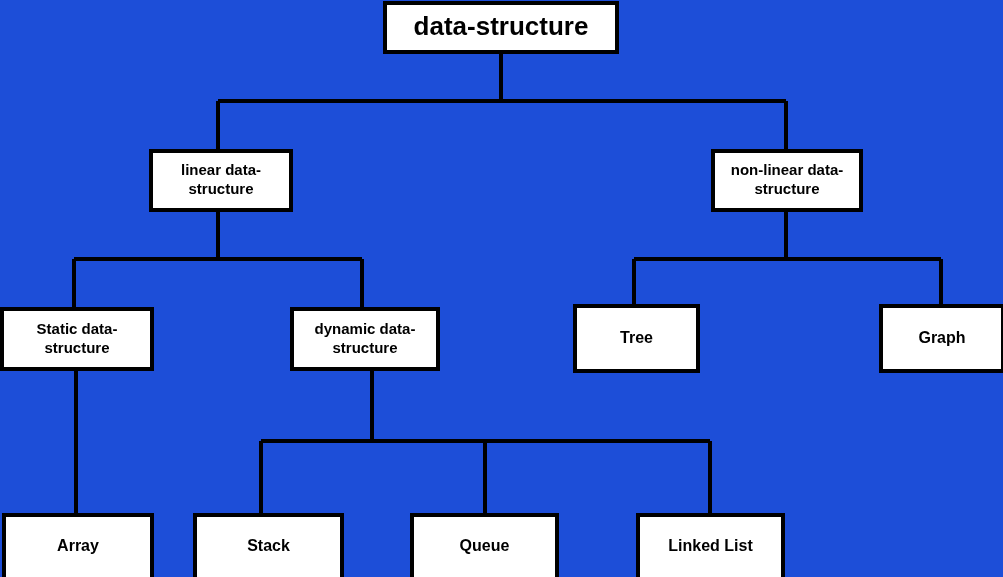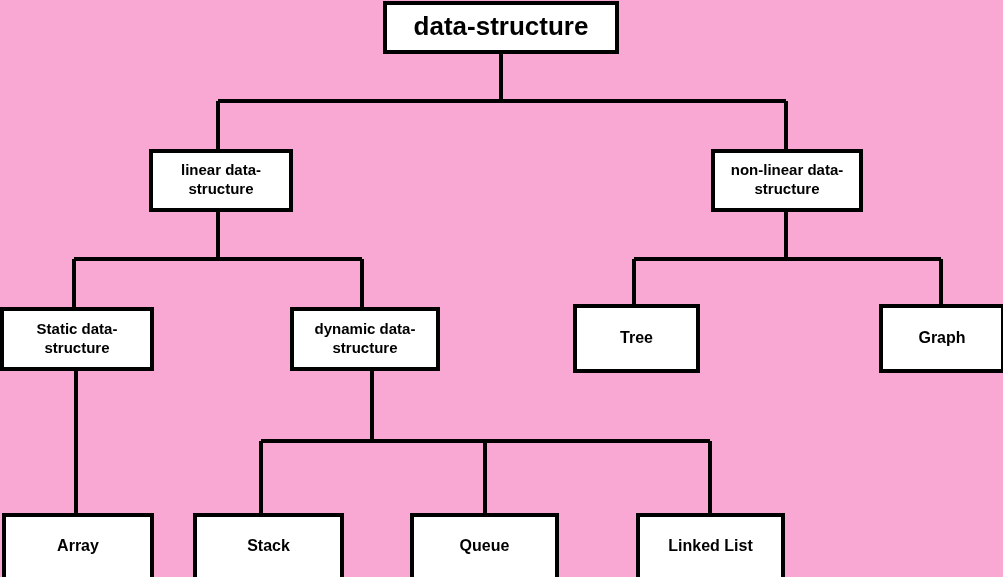--- a/index.html
+++ b/index.html
@@ -11,21 +11,21 @@
   body {
     width: 1003px;
     height: 577px;
     overflow: hidden;
     font-family: "Liberation Sans", sans-serif;
   }
   #diagram-root {
     position: relative;
     width: 1003px;
     height: 577px;
-    background: #f9a8d4;
+    background: #1d4ed8;
   }
   svg.diagram-canvas {
     display: block;
     width: 1003px;
     height: 577px;
   }
   .node-box {
     fill: #ffffff;
     stroke: #000000;
     stroke-width: 4;

